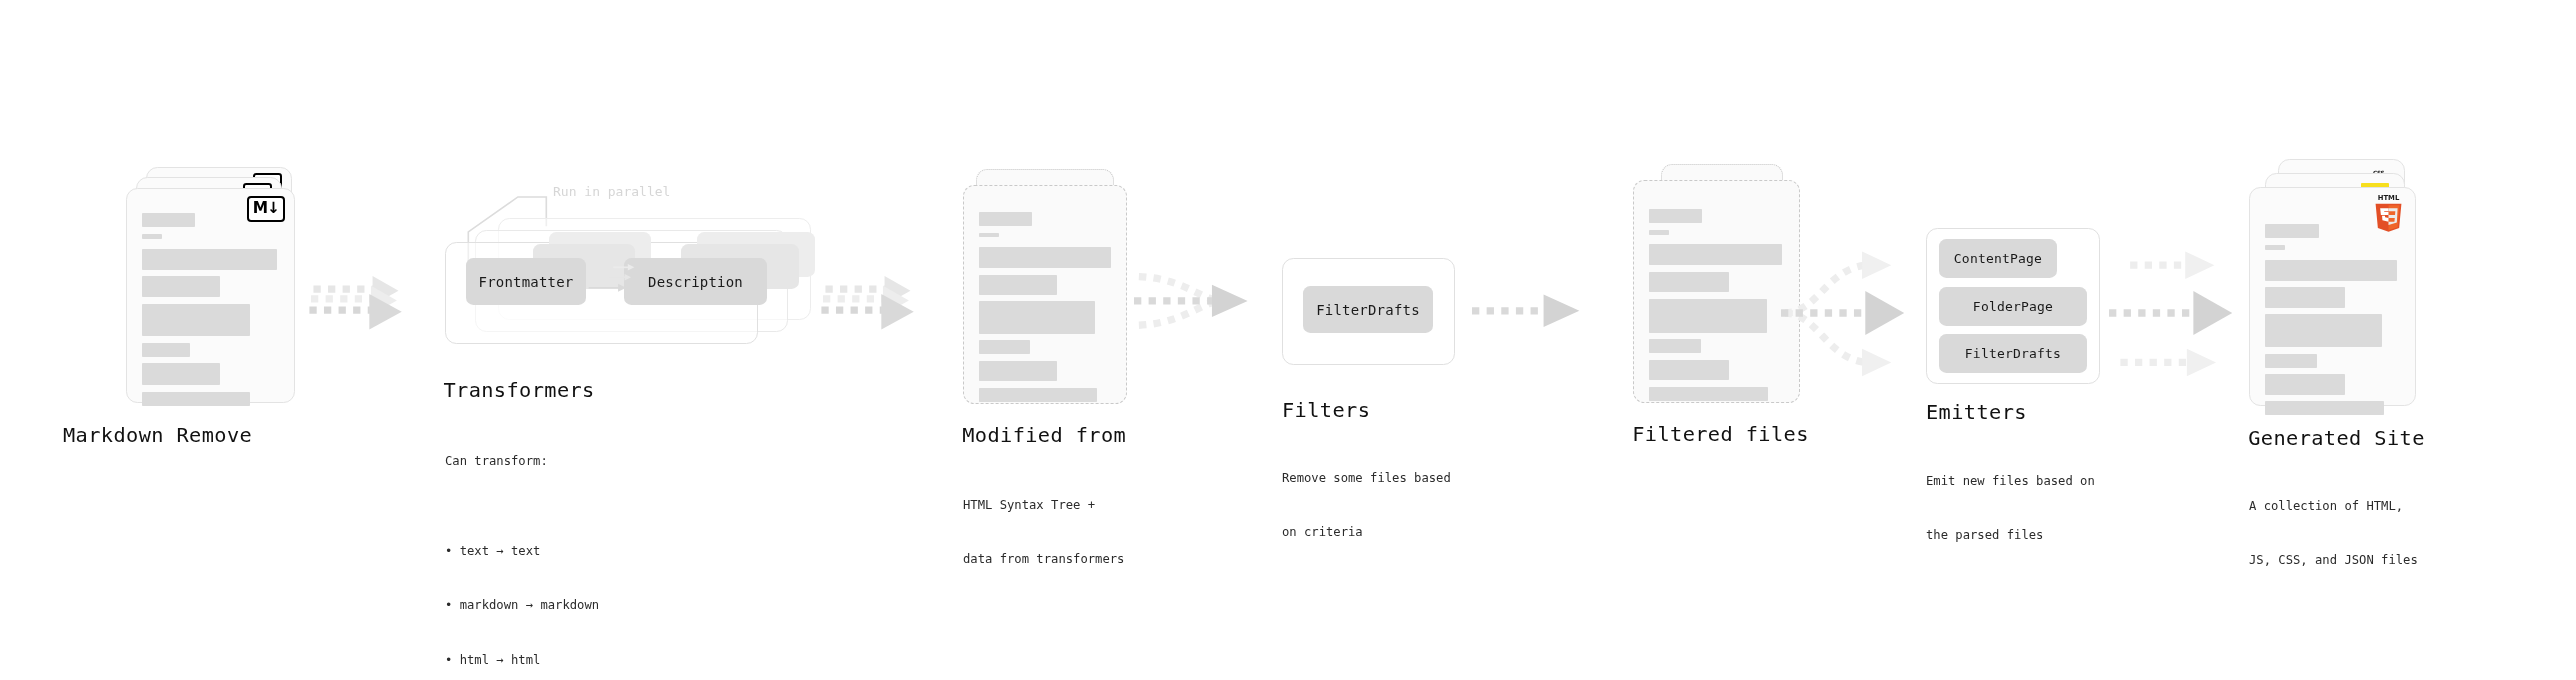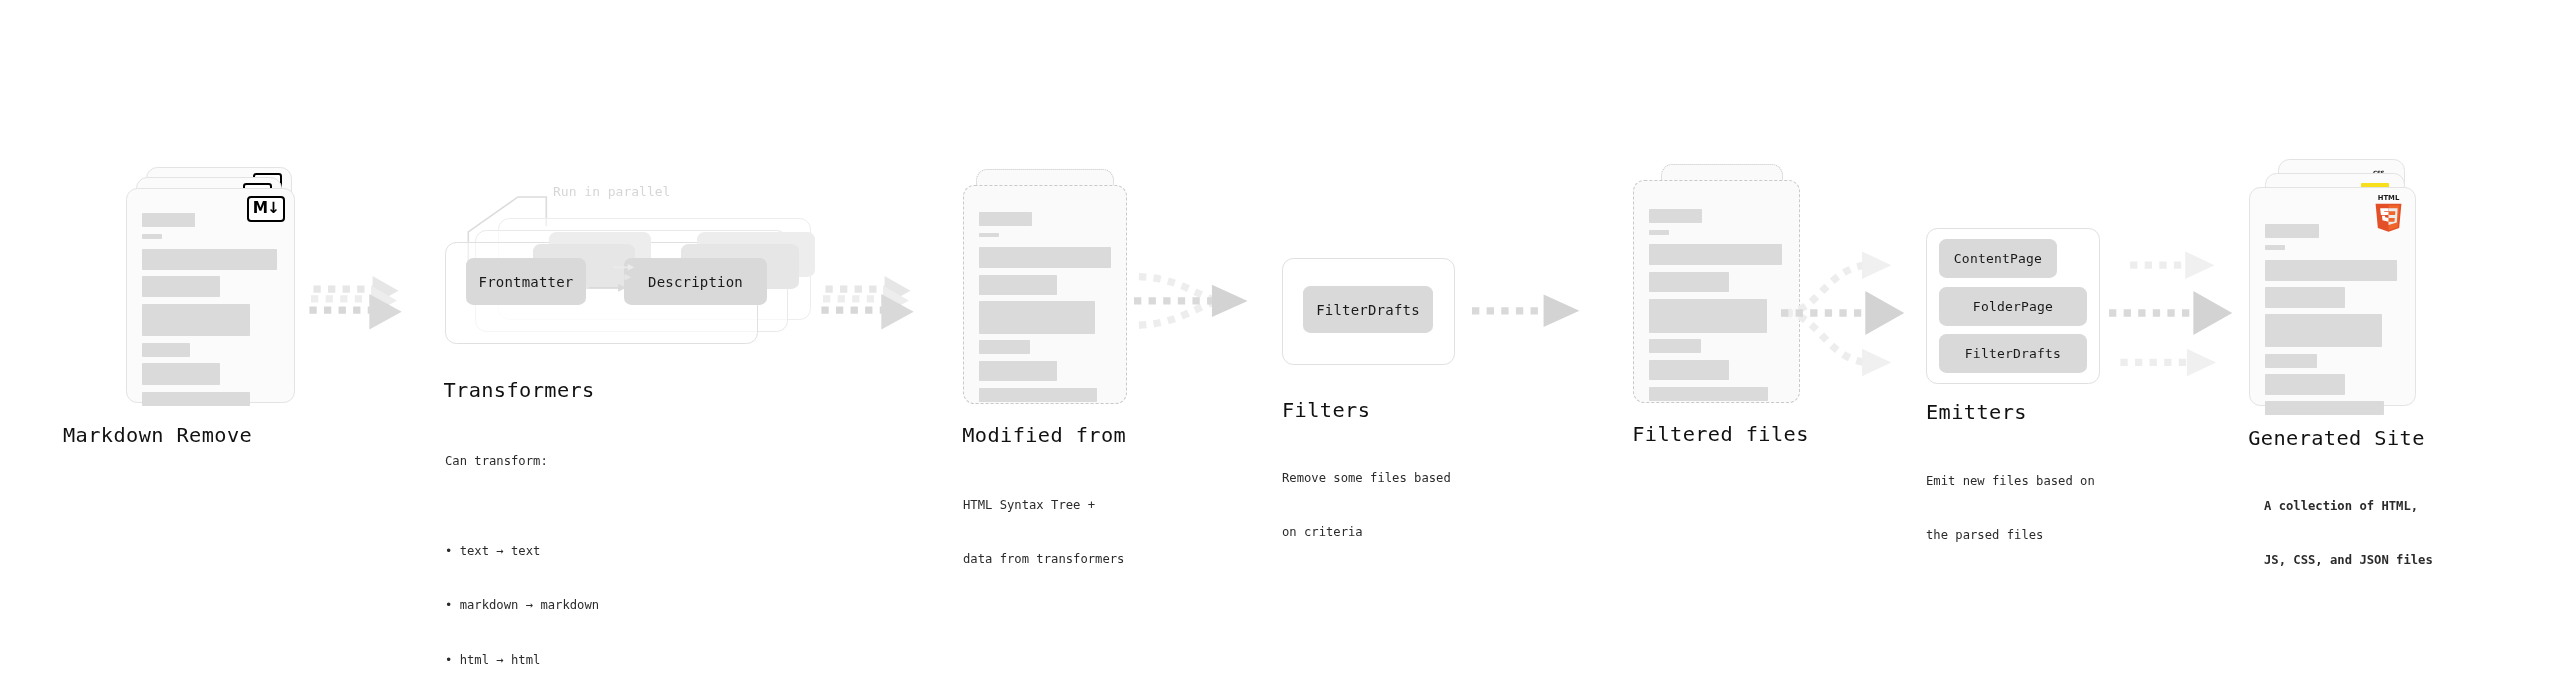--- a/index.html
+++ b/index.html
@@ -305,20 +305,20 @@
           <div class="bar" style="width:132px;height:21px;margin-top:9.8px;"></div>
           <div class="bar" style="width:80px;height:20.3px;margin-top:6.5px;"></div>
           <div class="bar" style="width:117px;height:33px;margin-top:6.5px;"></div>
           <div class="bar" style="width:52px;height:14px;margin-top:6.5px;"></div>
           <div class="bar" style="width:80px;height:20.3px;margin-top:6.5px;"></div>
           <div class="bar" style="width:119px;height:14px;margin-top:6.5px;"></div>
         </div>
       </div>
     </div>
     <div class="title" style="left:-0.8px;top:267px;">Generated Site</div>
-    <div class="sub" style="left:15px;top:302px;font-weight:bold;">
+    <div class="sub" style="left:0px;top:302px;">
       <div>A collection of HTML,</div>
       <div>JS, CSS, and JSON files</div>
     </div>
   </div>
 
 </div>
 
 
 </body></html>

